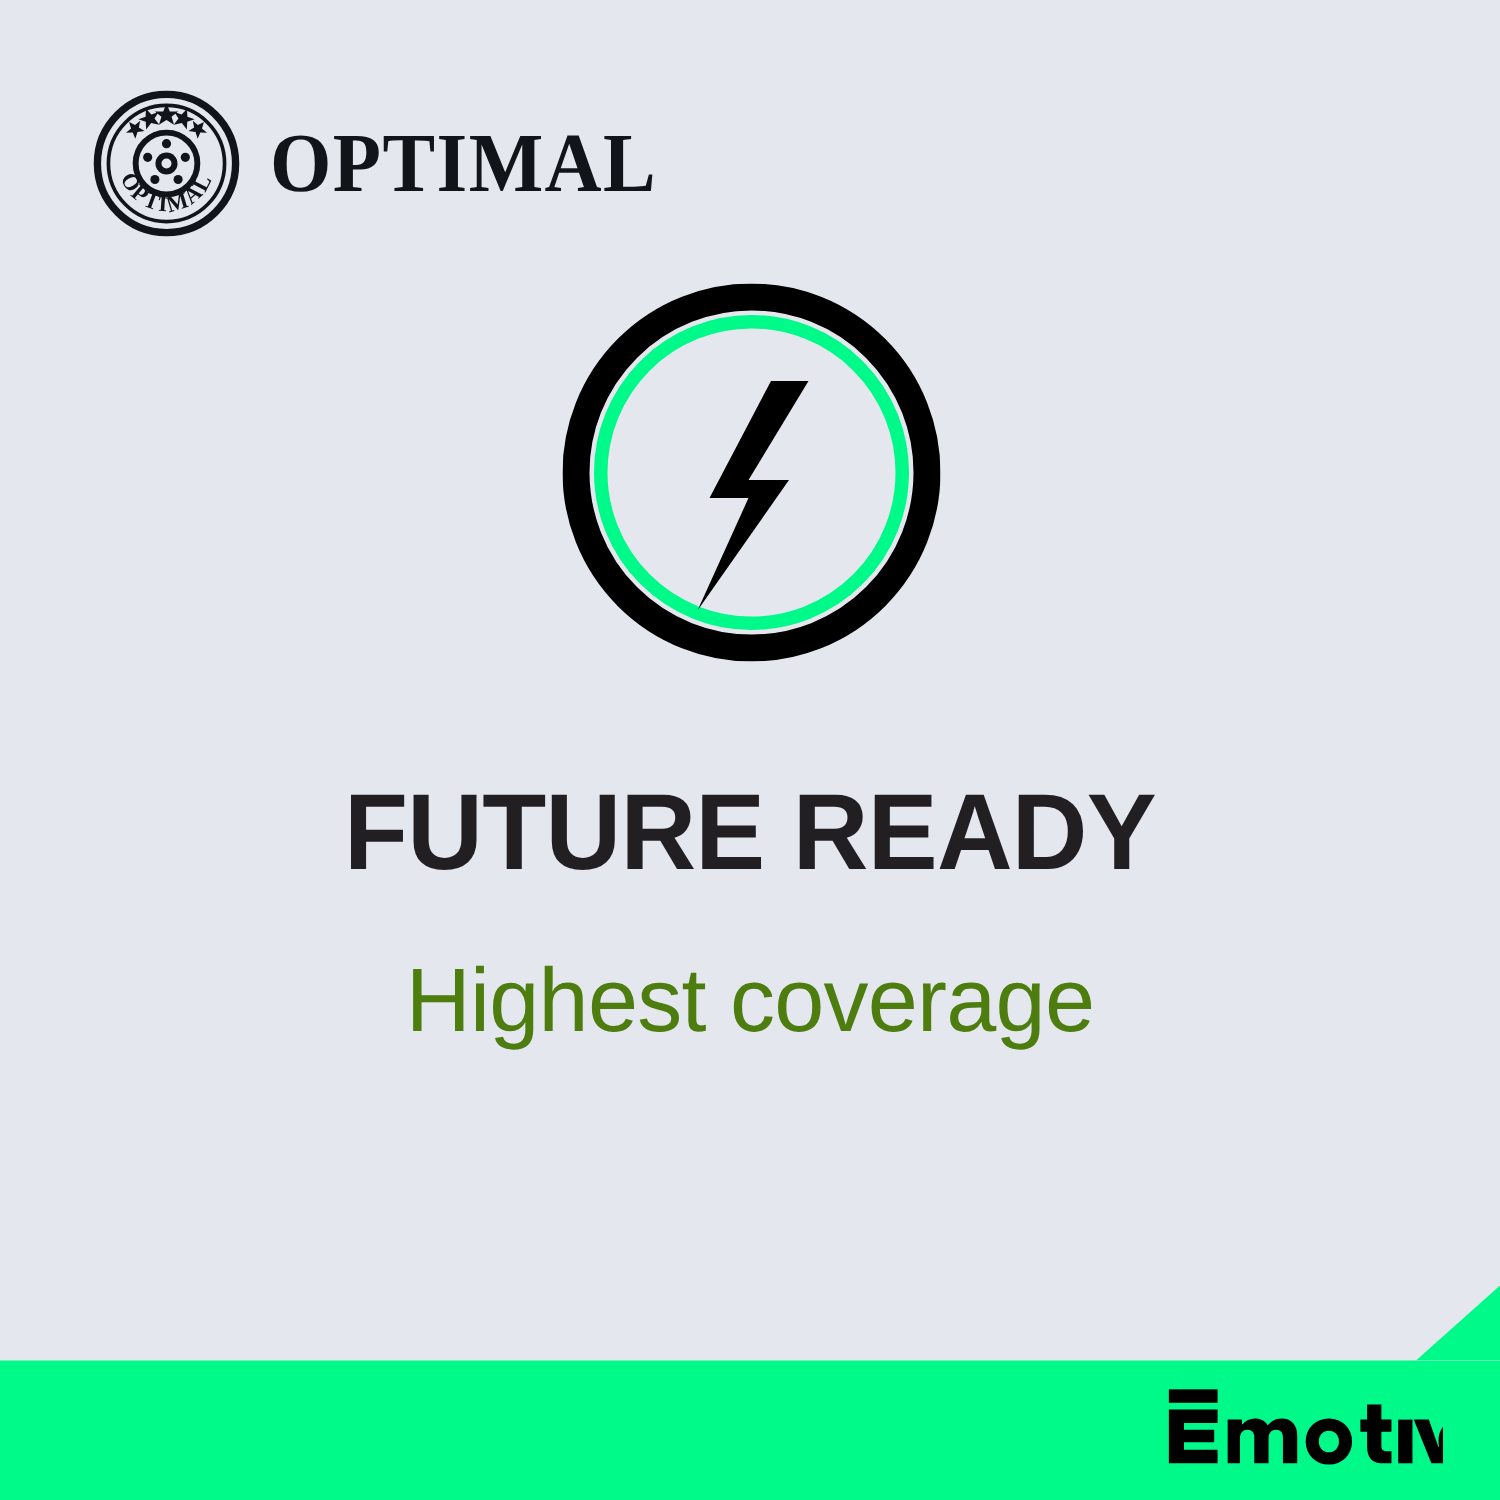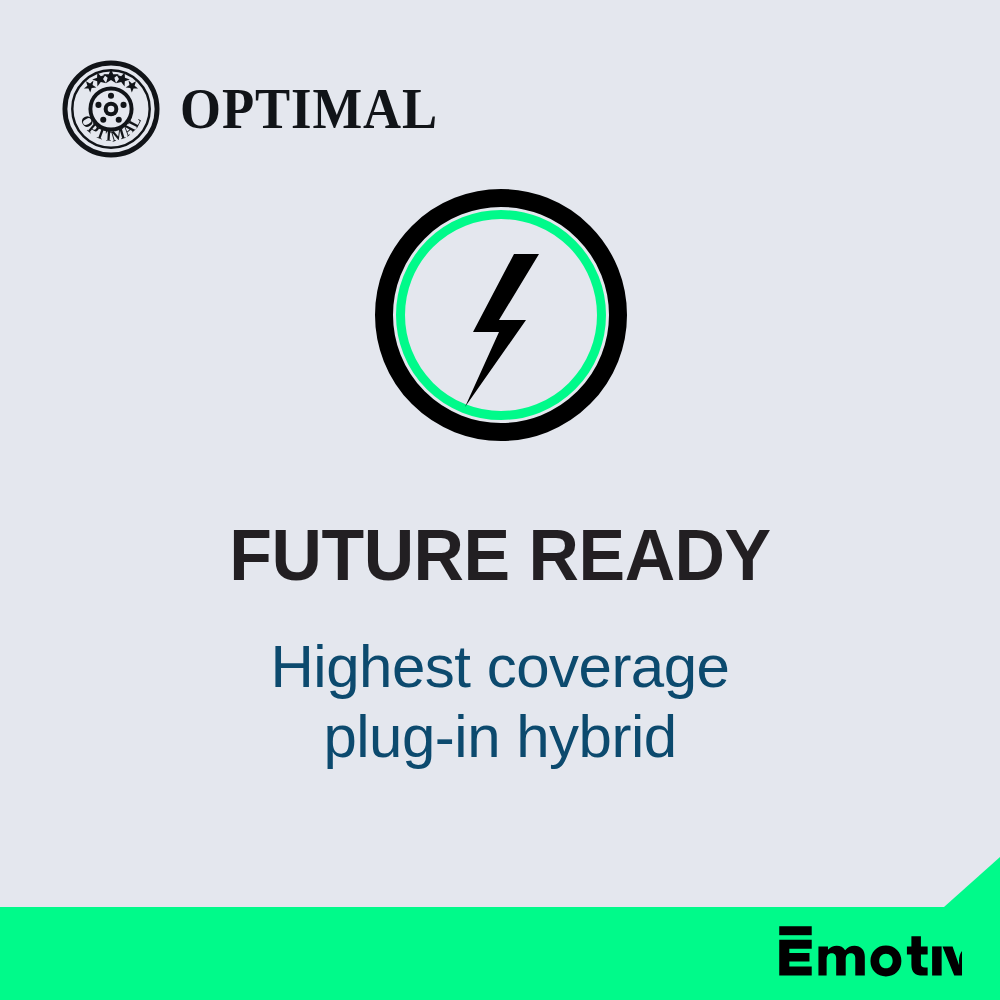--- a/index.html
+++ b/index.html
@@ -68,21 +68,21 @@
     color: #221f22;
     line-height: 1;
     transform: scaleX(0.97);
   }
   .subtitle {
     position: absolute;
     left: 0;
     right: 0;
     top: 632px;
     text-align: center;
-    color: #0c4a6e;
+    color: #4d7c0f;
     font-size: 60px;
     font-weight: 400;
     line-height: 1.16;
     letter-spacing: -0.5px;
   }
   .subtitle .line { display: block; white-space: nowrap; }
 
   
   .footer {
     position: absolute;
@@ -167,21 +167,20 @@
       <g>
         <polygon fill="#000000" points="139,65 98,143 124,143 90,218 151,131 124,131 164,65"></polygon>
       </g>
     </svg>
   </div>
 
   <div class="headline">FUTURE READY</div>
 
   <div class="subtitle">
     <span class="line">Highest coverage</span>
-    <span class="line">plug-in hybrid</span>
   </div>
 
   <div class="footer-wedge"></div>
   <div class="footer">
     <div class="emotive">
       <svg viewBox="0 0 330 100" xmlns="http://www.w3.org/2000/svg" aria-hidden="true">
         <g fill="#000000">
 
           <rect x="4" y="4" width="58" height="16"></rect>
 

